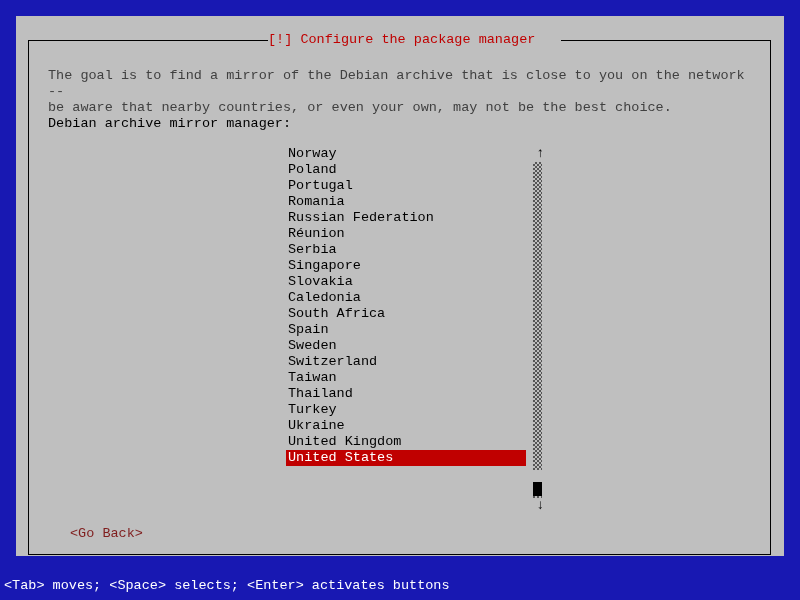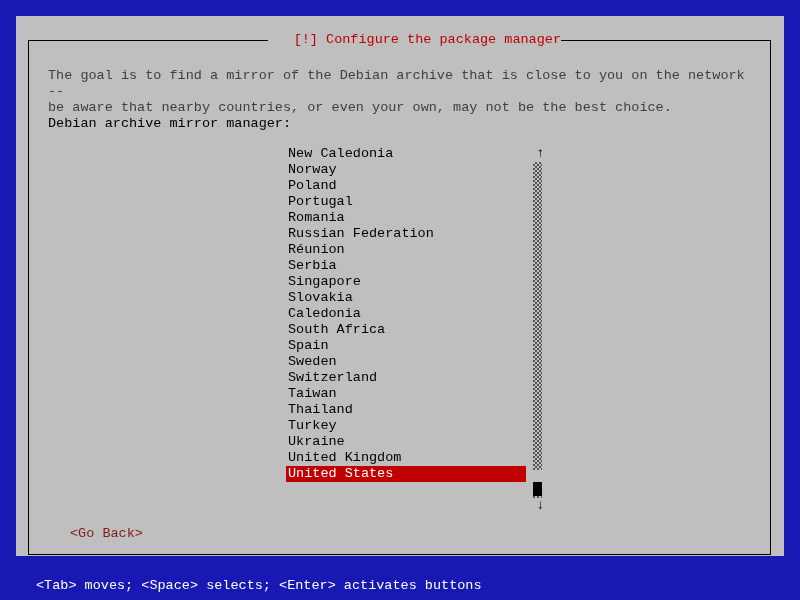--- a/index.html
+++ b/index.html
@@ -24,58 +24,57 @@
     .frame-v { position:absolute; width:1px;  background:#000; }
     .ft  { top:24px; }
     .fb  { top:538px; }
     .fl  { left:12px; top:24px; height:515px; }
     .fr  { left:754px; top:24px; height:515px; }
     .ft.left  { left:12px; width:240px; }
     .ft.right { left:545px; width:210px; }
     .fb.full  { left:12px; width:743px; }
     .frame-title {
       position:absolute; top:16px; left:252px; width:293px;
-      text-align:right; color:#c00000; white-space:pre;
+      text-align:left; color:#c00000; white-space:pre;
     }
     .intro { position:absolute; left:32px; top:52px; width:710px; color:#404040; white-space:pre-wrap; }
     .prompt { position:absolute; left:32px; top:100px; color:#000; }
     .list {
       position:absolute; left:270px; top:130px; width:240px;
     }
     .item { height:16px; white-space:pre; cursor:pointer; padding-left:2px; }
     .item.selected { background:#c00000; color:#fff; width:240px;font-family:Liberation Mono, monospace; }
     .arrow { position:absolute; left:518px; width:12px; height:16px; text-align:center; color:#000; }
     .arrow.up  { top:130px; }
     .arrow.dn  { top:482px; }
     .scroll-track {
       position:absolute; left:517px; top:146px; width:9px; height:336px;
       background: repeating-conic-gradient(#555 0 25%, #bfbfbf 0 50%) 0 0/4px 4px;
     }
     .scroll-gap { position:absolute; left:517px; top:454px; width:9px; height:12px; background:#bfbfbf; }
     .scroll-thumb { position:absolute; left:517px; top:466px; width:9px; height:14px; background:#000; }
     .goback { position:absolute; left:54px; top:510px; color:#7f1d1d; white-space:pre; cursor:pointer; }
-    .hint { position:absolute; left:4px; top:578px; color:#fff; white-space:pre;margin-left:32px; }
+    .hint { position:absolute; left:4px; top:578px; color:#fff; white-space:pre; }
   </style>
 </head>
 <body>
 
 <div class="work">
   <div class="frame-h ft left"></div>
   <div class="frame-h ft right"></div>
   <div class="frame-h fb full"></div>
   <div class="frame-v fl"></div>
   <div class="frame-v fr"></div>
   <div class="frame-title">[!] Configure the package manager</div>
 
   <div class="intro">The goal is to find a mirror of the Debian archive that is close to you on the network --
 be aware that nearby countries, or even your own, may not be the best choice.</div>
   <div class="prompt">Debian archive mirror manager:</div>
 
   <div class="list" id="country-list">
-      <div class="item">New Caledonia</div>
       <div class="item">Norway</div>
       <div class="item">Poland</div>
       <div class="item">Portugal</div>
       <div class="item">Romania</div>
       <div class="item">Russian Federation</div>
       <div class="item">Réunion</div>
       <div class="item">Serbia</div>
       <div class="item">Singapore</div>
       <div class="item">Slovakia</div>
       <div class="item">Caledonia</div>

